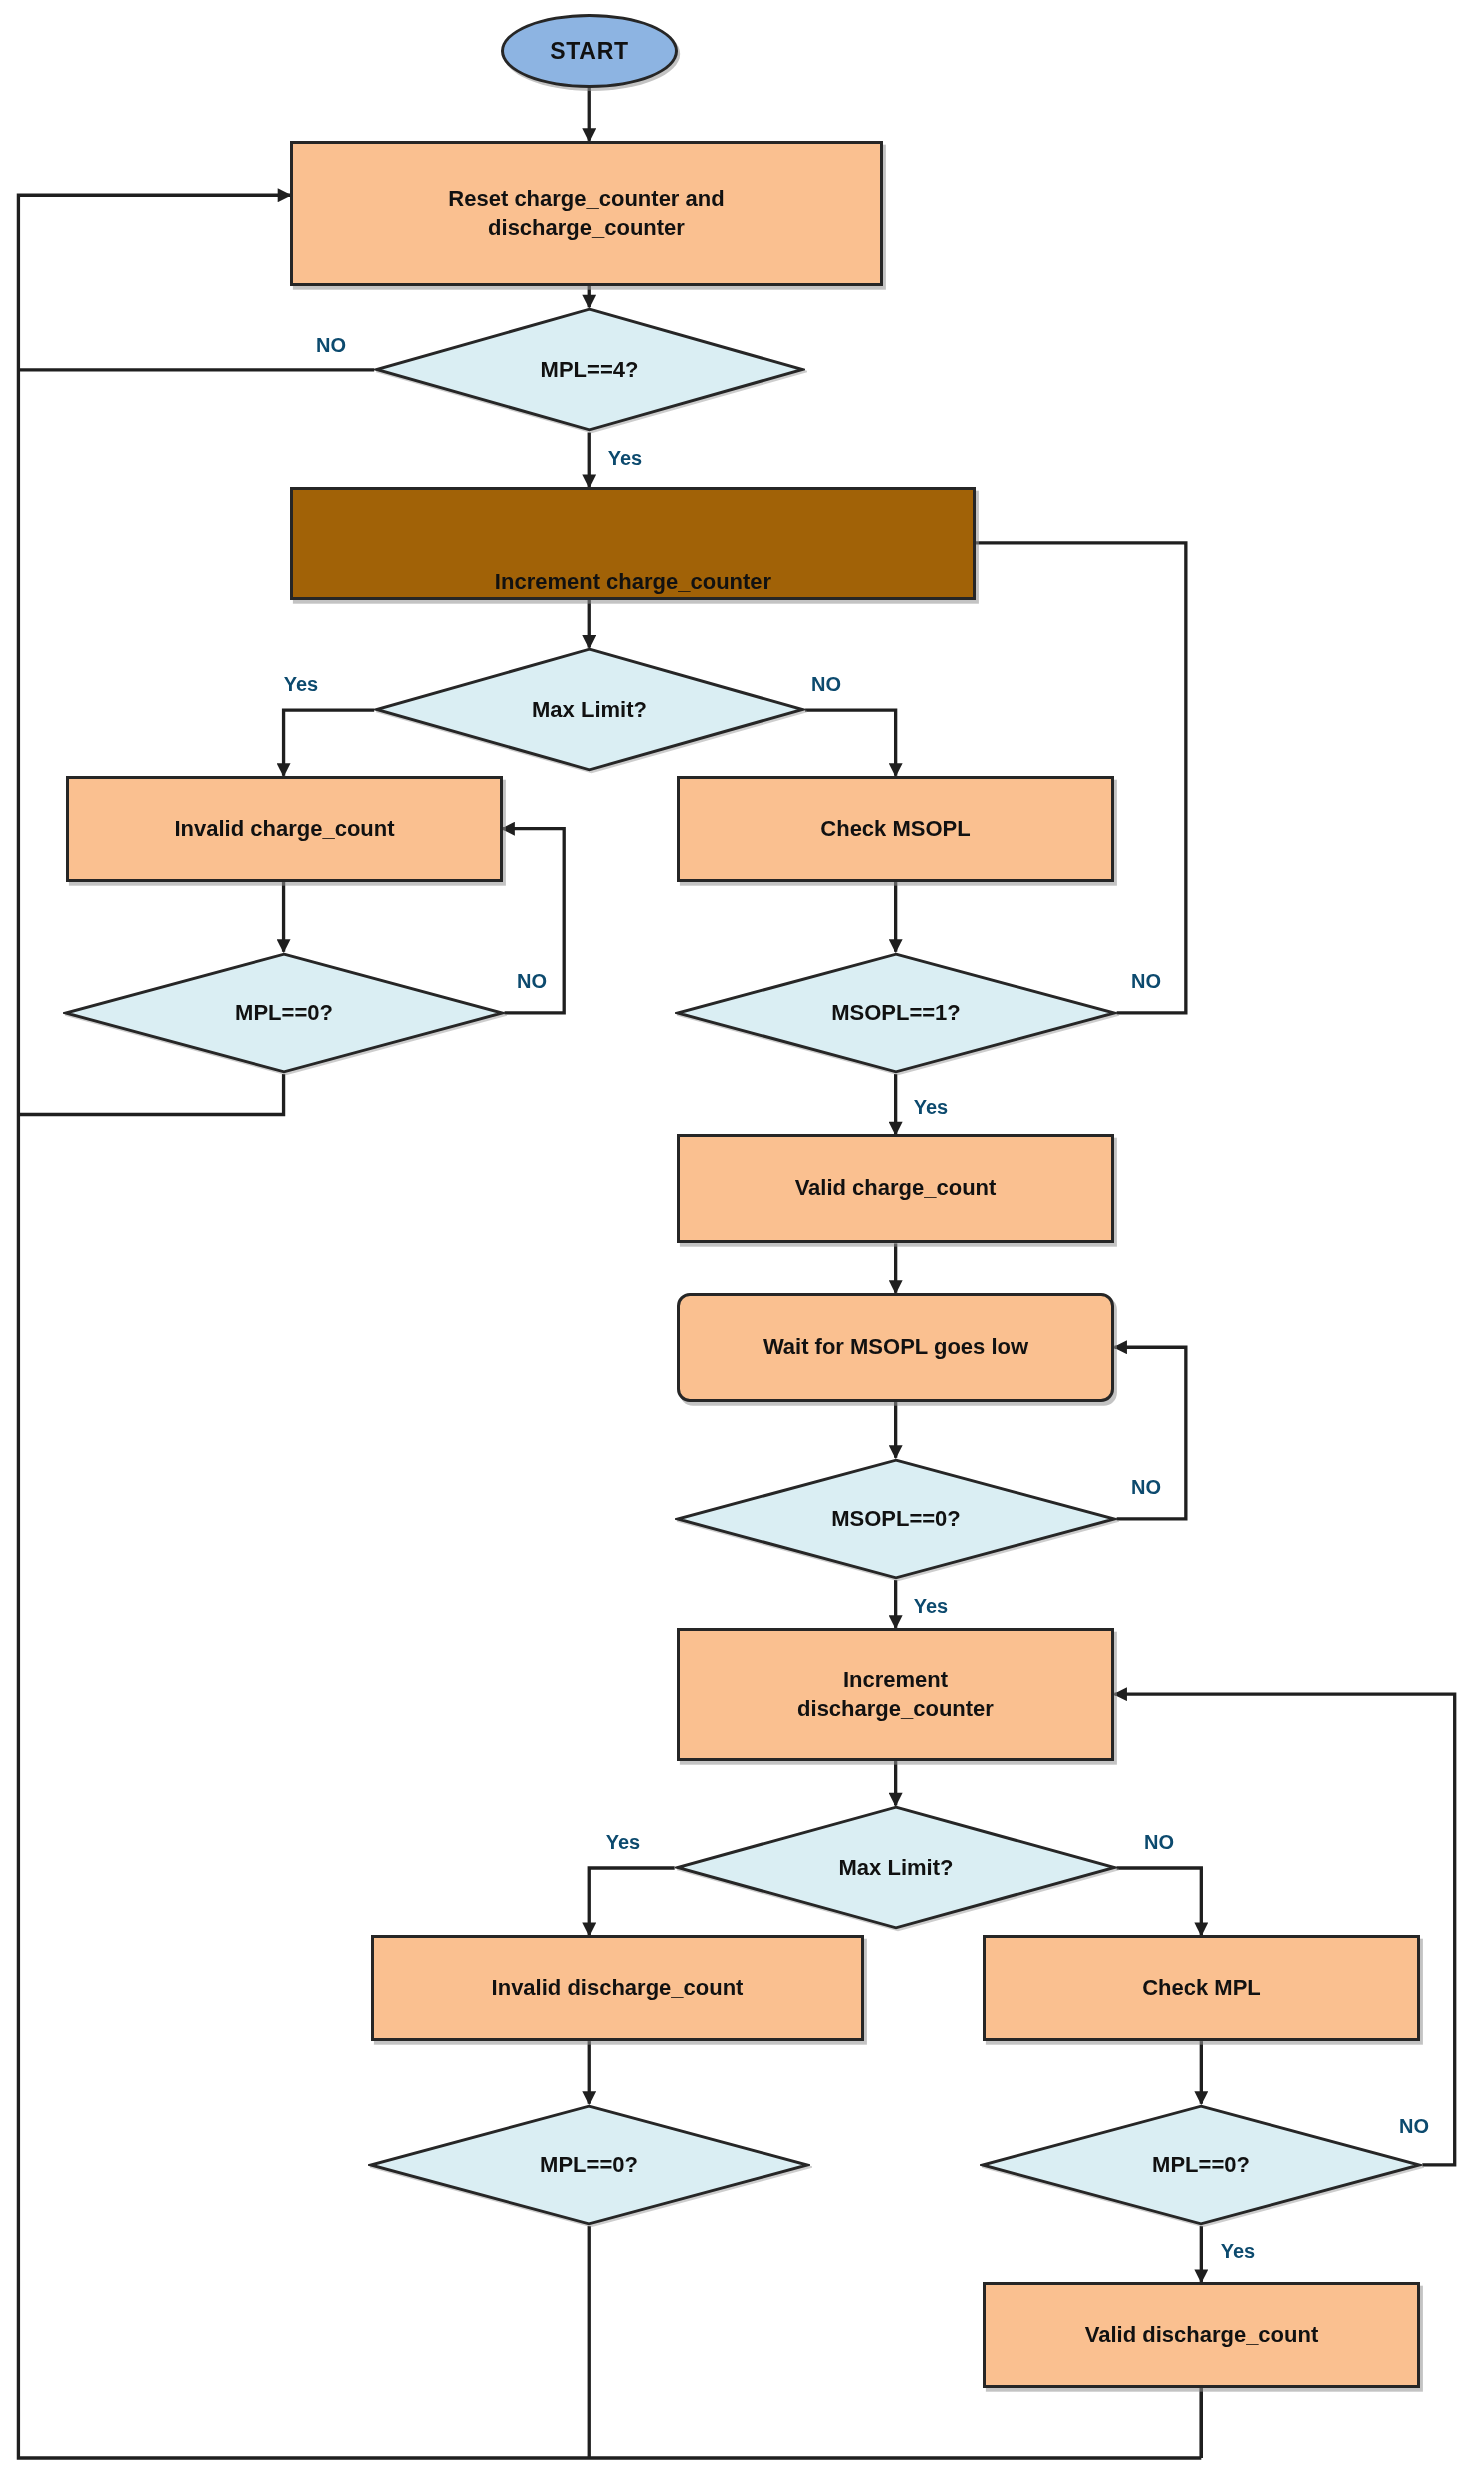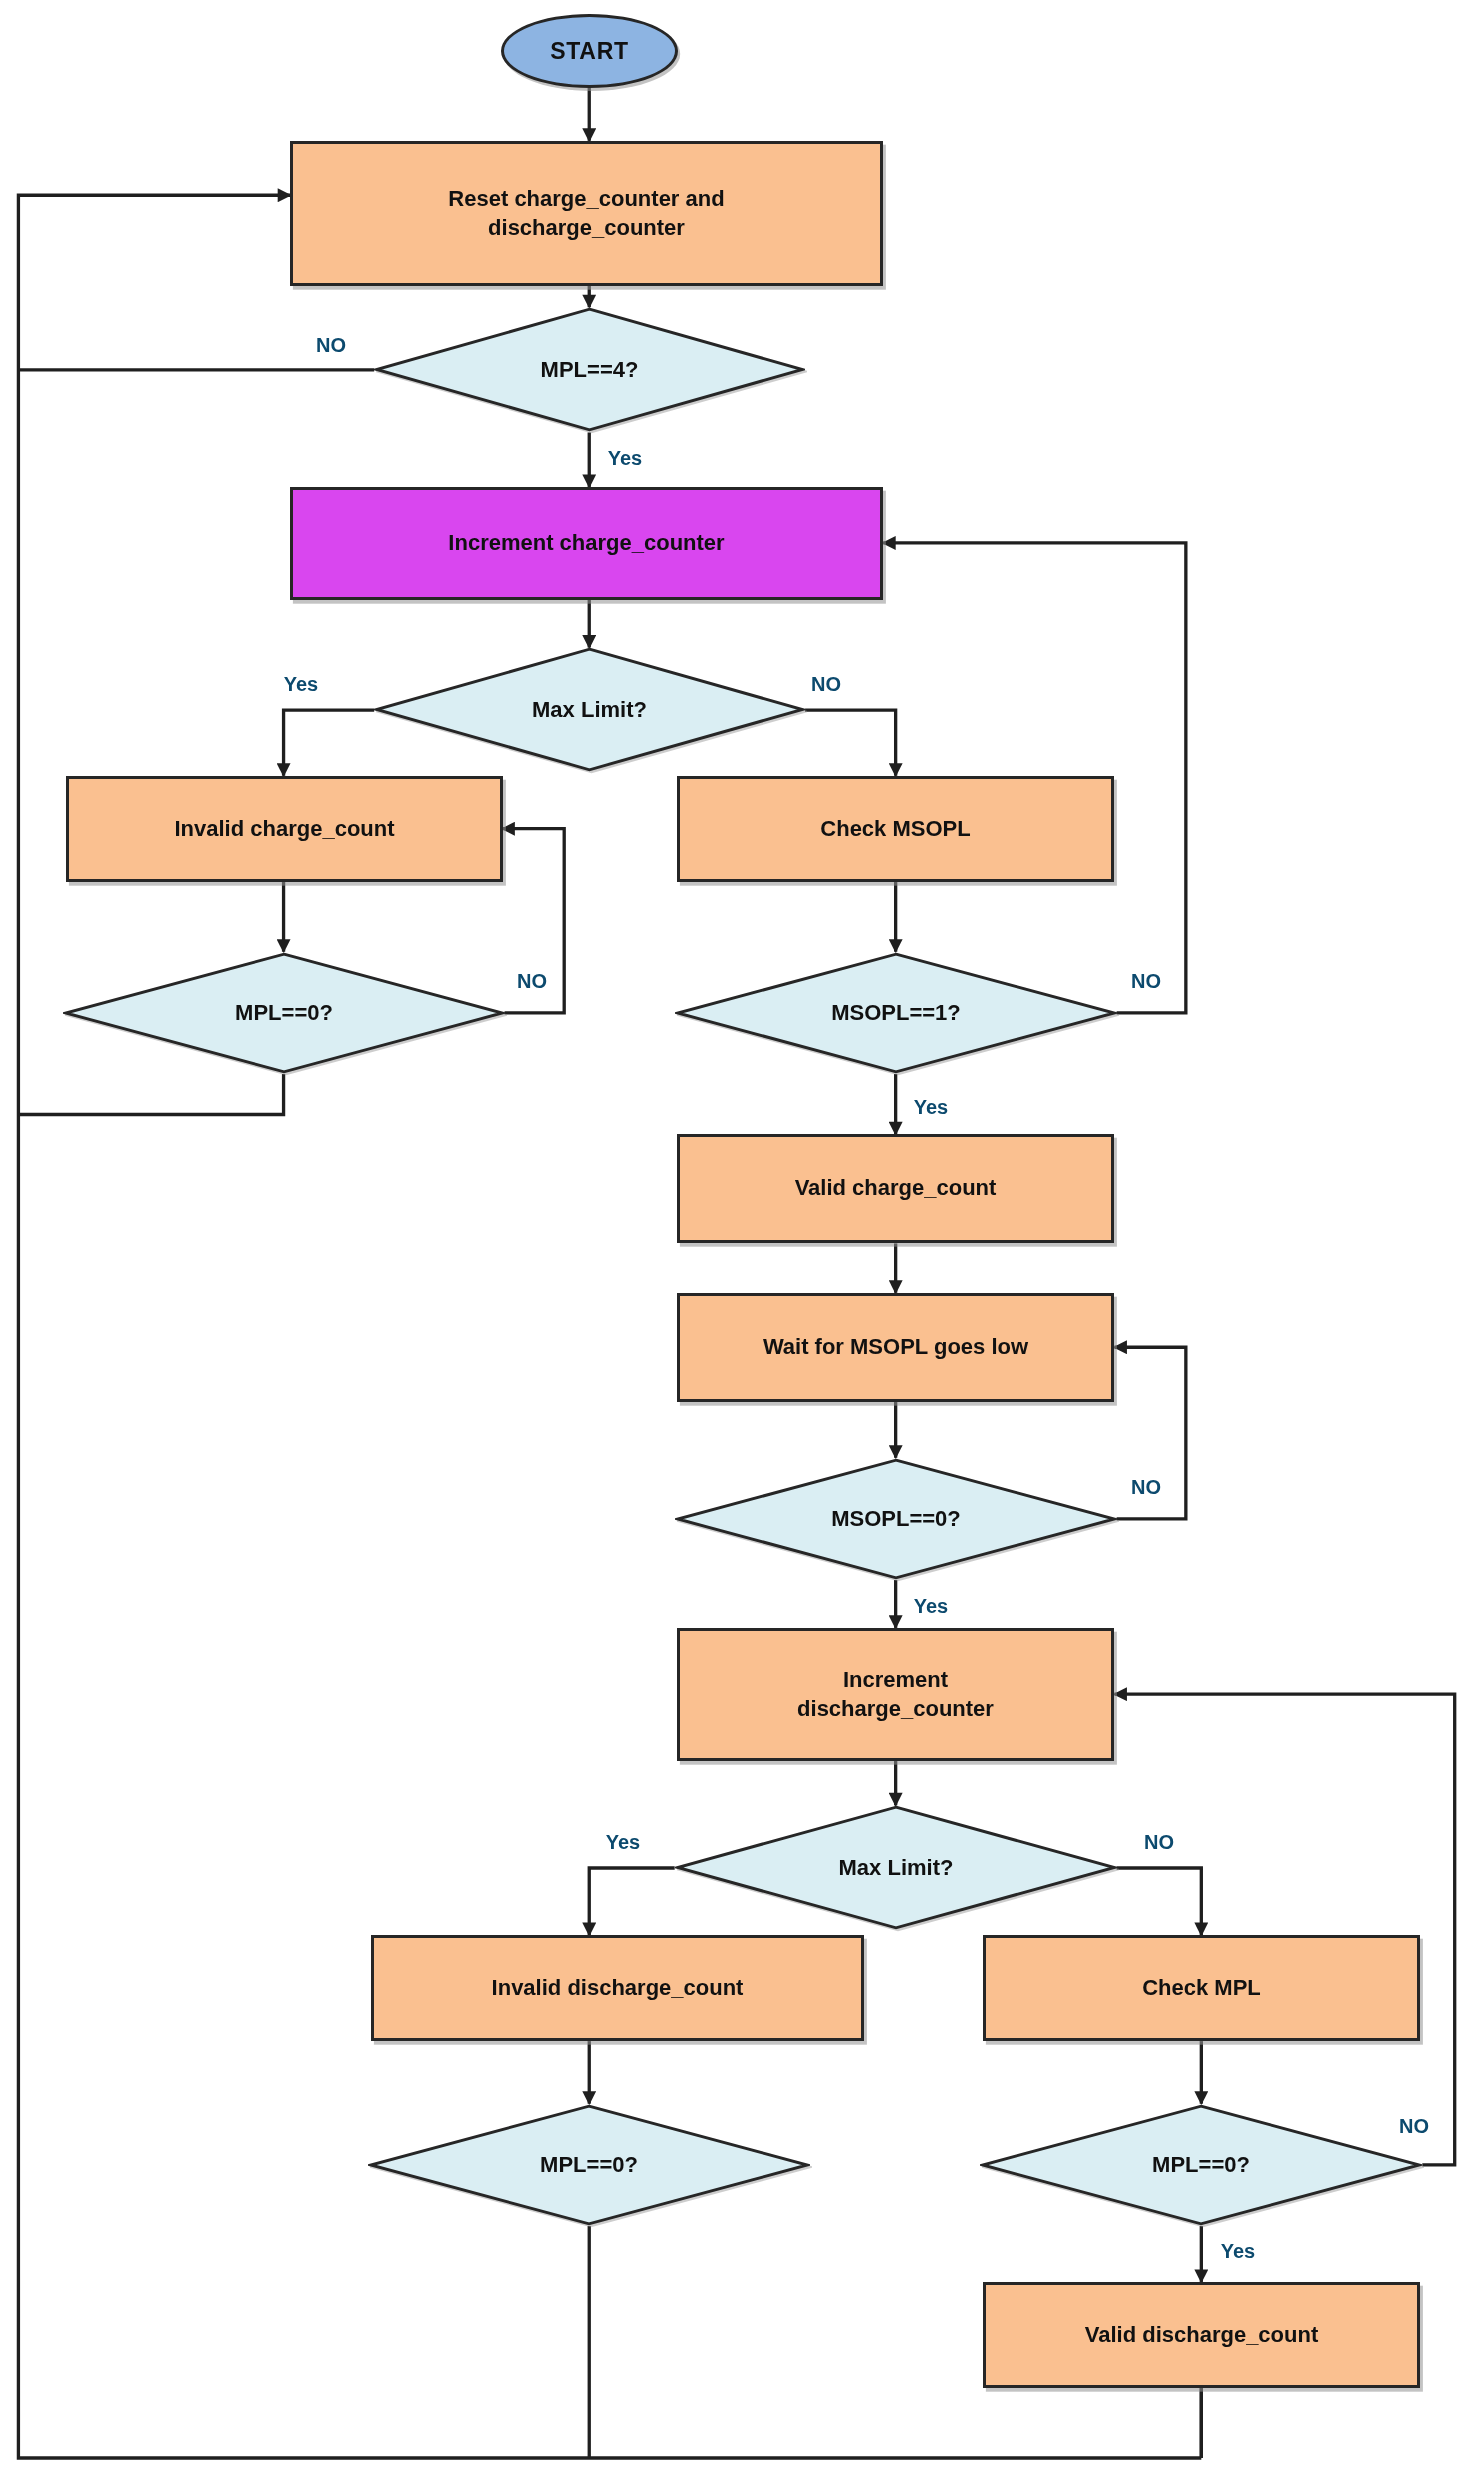--- a/index.html
+++ b/index.html
@@ -79,21 +79,21 @@
     <div class="node process" style="left: 290px; top: 141px; width: 593px; height: 145px; background: rgb(250, 192, 144);">
       <span class="node-label">Reset charge_counter and
 discharge_counter</span>
     </div>
     <div class="node decision" style="left: 374px; top: 307px; width: 431px; height: 125px;">
       <svg viewBox="0 0 585 170">
         <polygon points="292.5,3 582,85 292.5,167 3,85" fill="#DAEEF3" stroke="#262626" stroke-width="4"></polygon>
       </svg>
       <span class="node-label">MPL==4?</span>
     </div>
-    <div class="node process" style="left: 290px; top: 487px; width: 593px; height: 113px; background: #d946ef;">
+    <div class="node process" style="left: 290px; top: 487px; width: 686px; height: 113px; background: #a16207; align-items: flex-end;">
       <span class="node-label">Increment charge_counter</span>
     </div>
     <div class="node decision" style="left: 374px; top: 647px; width: 431px; height: 125px;">
       <svg viewBox="0 0 585 170">
         <polygon points="292.5,3 582,85 292.5,167 3,85" fill="#DAEEF3" stroke="#262626" stroke-width="4"></polygon>
       </svg>
       <span class="node-label">Max Limit?</span>
     </div>
     <div class="node process" style="left: 66px; top: 776px; width: 437px; height: 106px; background: rgb(250, 192, 144);">
       <span class="node-label">Invalid charge_count</span>
@@ -109,21 +109,21 @@
     </div>
     <div class="node decision" style="left: 675px; top: 952px; width: 442px; height: 122px;">
       <svg viewBox="0 0 600 166">
         <polygon points="300,3 597,83 300,163 3,83" fill="#DAEEF3" stroke="#262626" stroke-width="4"></polygon>
       </svg>
       <span class="node-label">MSOPL==1?</span>
     </div>
     <div class="node process" style="left: 677px; top: 1134px; width: 437px; height: 109px; background: rgb(250, 192, 144);">
       <span class="node-label">Valid charge_count</span>
     </div>
-    <div class="node process" style="left: 677px; top: 1293px; width: 437px; height: 109px; background: rgb(250, 192, 144);">
+    <div class="node process" style="left: 677px; top: 1293px; width: 437px; height: 109px; background: rgb(250, 192, 144); border-radius: 13px;">
       <span class="node-label">Wait for MSOPL goes low</span>
     </div>
     <div class="node decision" style="left: 675px; top: 1458px; width: 442px; height: 122px;">
       <svg viewBox="0 0 600 166">
         <polygon points="300,3 597,83 300,163 3,83" fill="#DAEEF3" stroke="#262626" stroke-width="4"></polygon>
       </svg>
       <span class="node-label">MSOPL==0?</span>
     </div>
     <div class="node process" style="left: 677px; top: 1628px; width: 437px; height: 133px; background: rgb(250, 192, 144);">
       <span class="node-label">Increment

